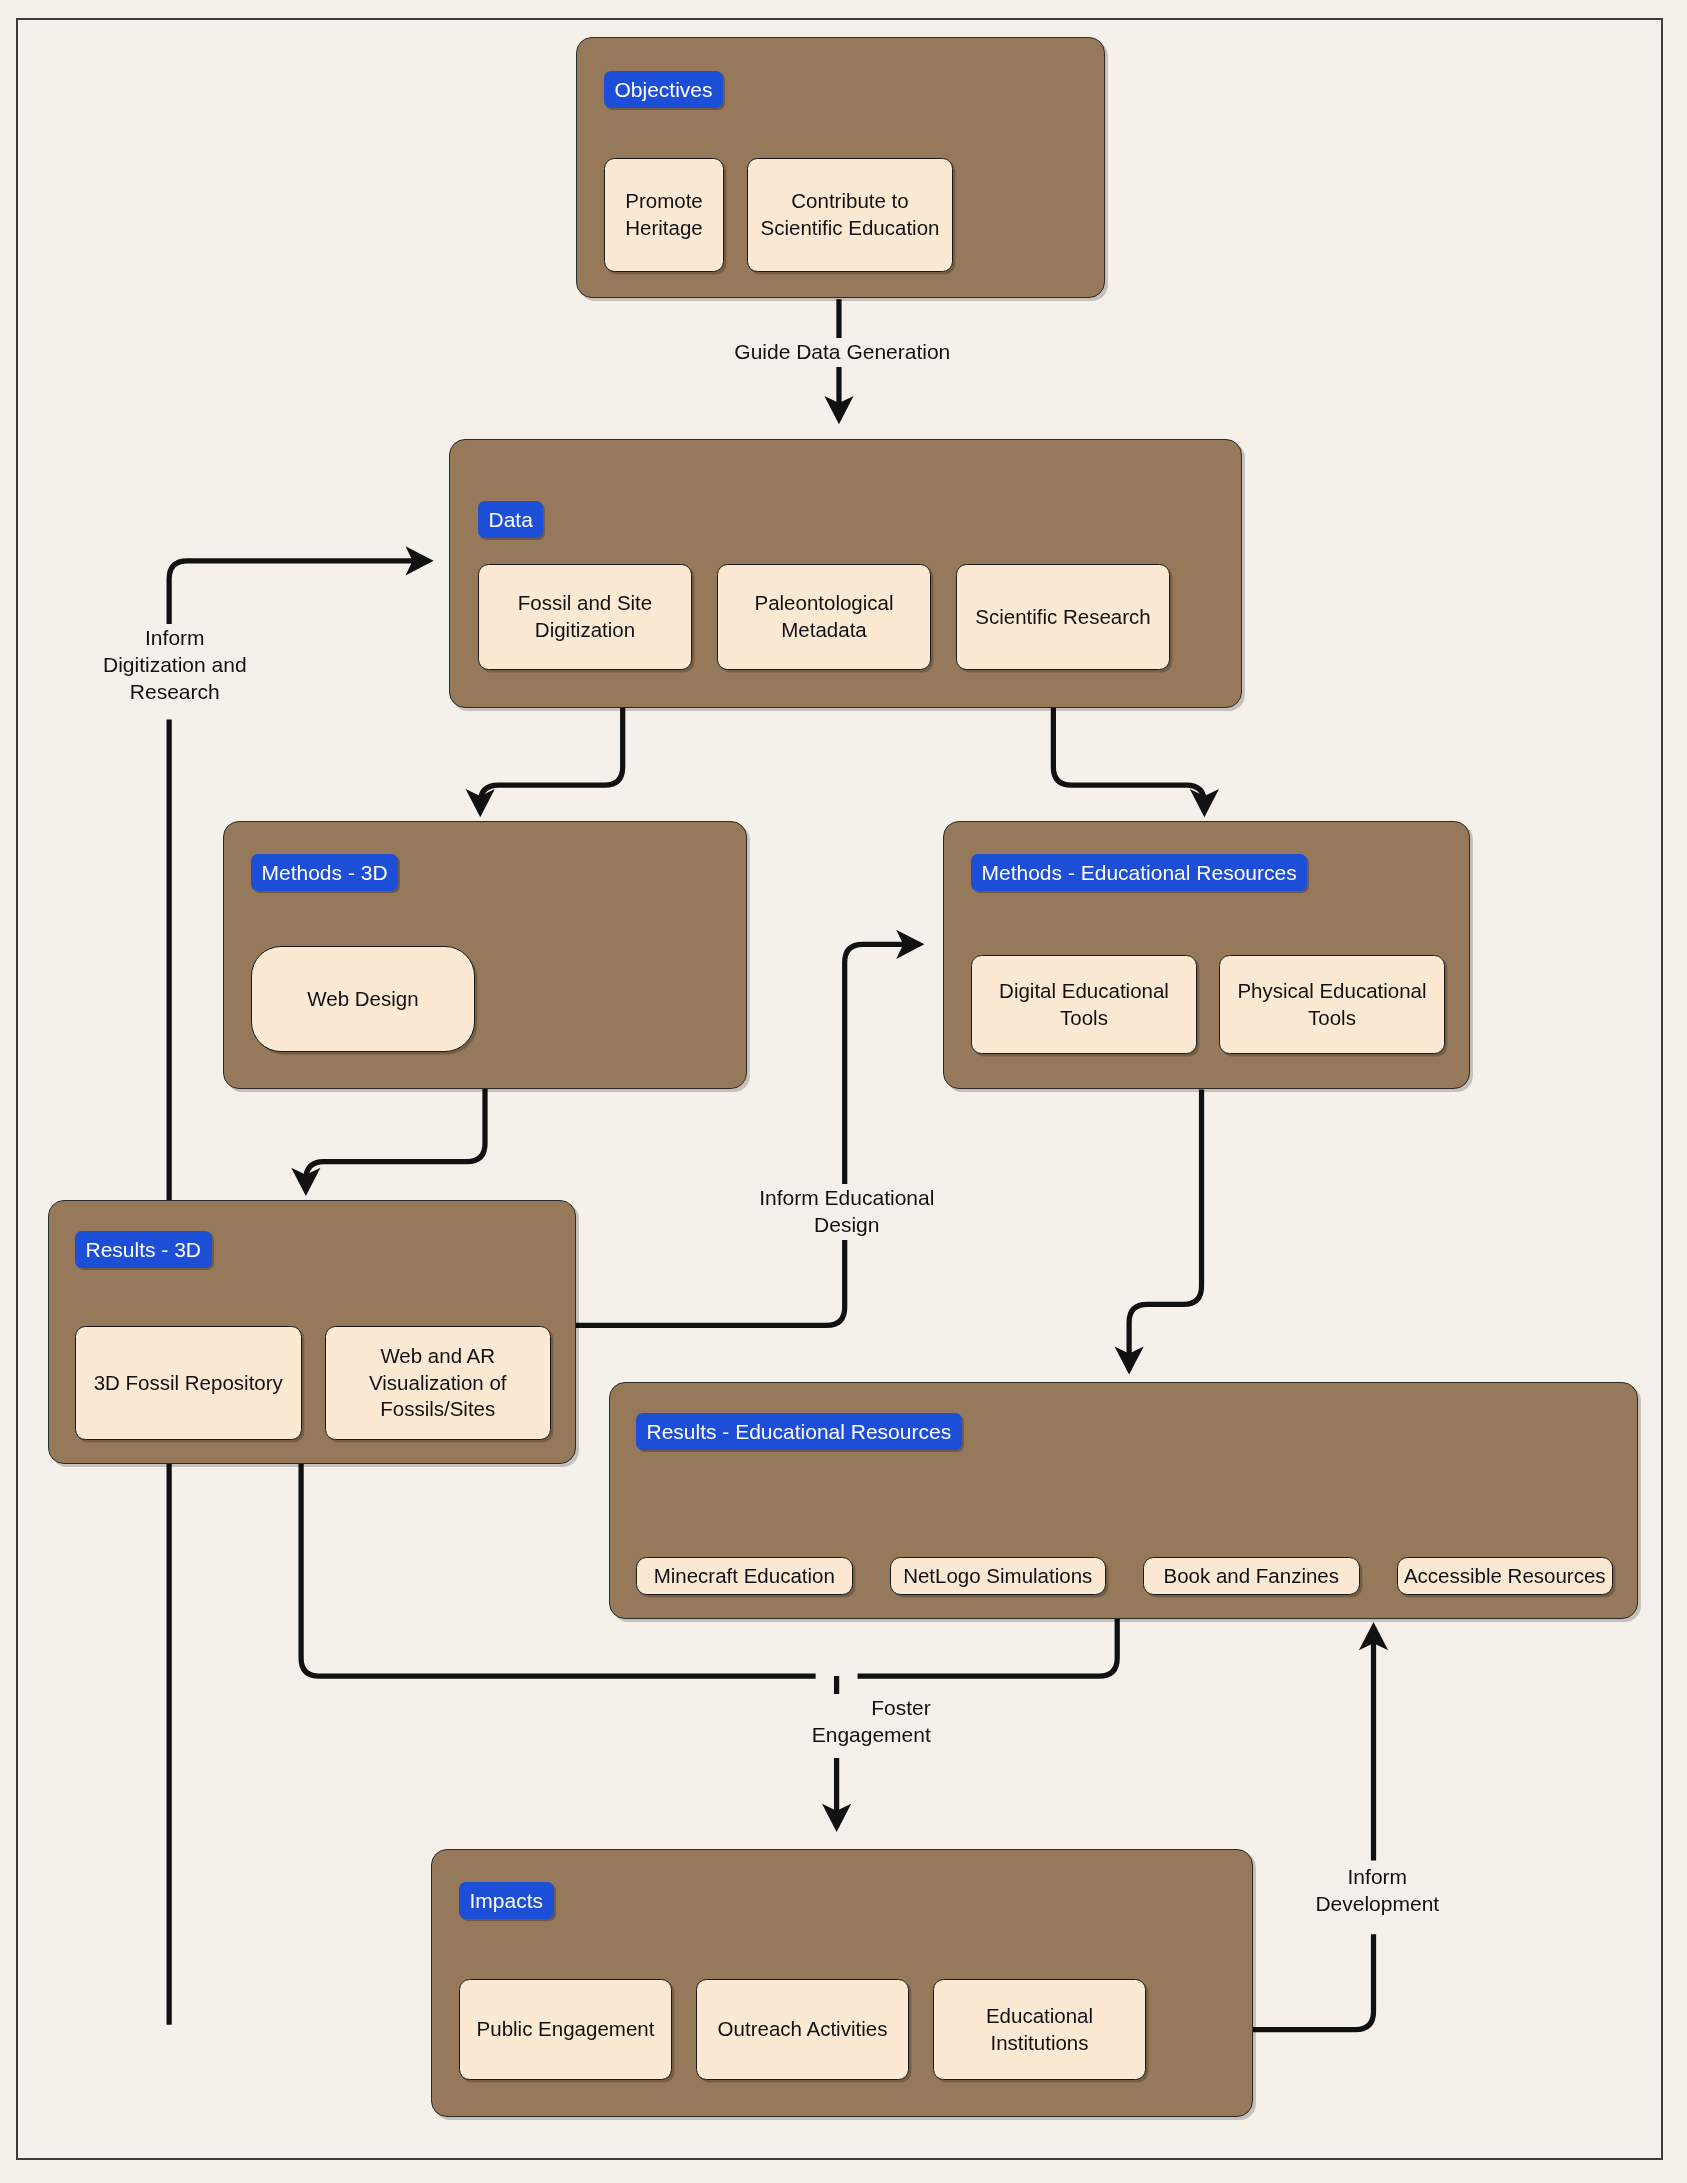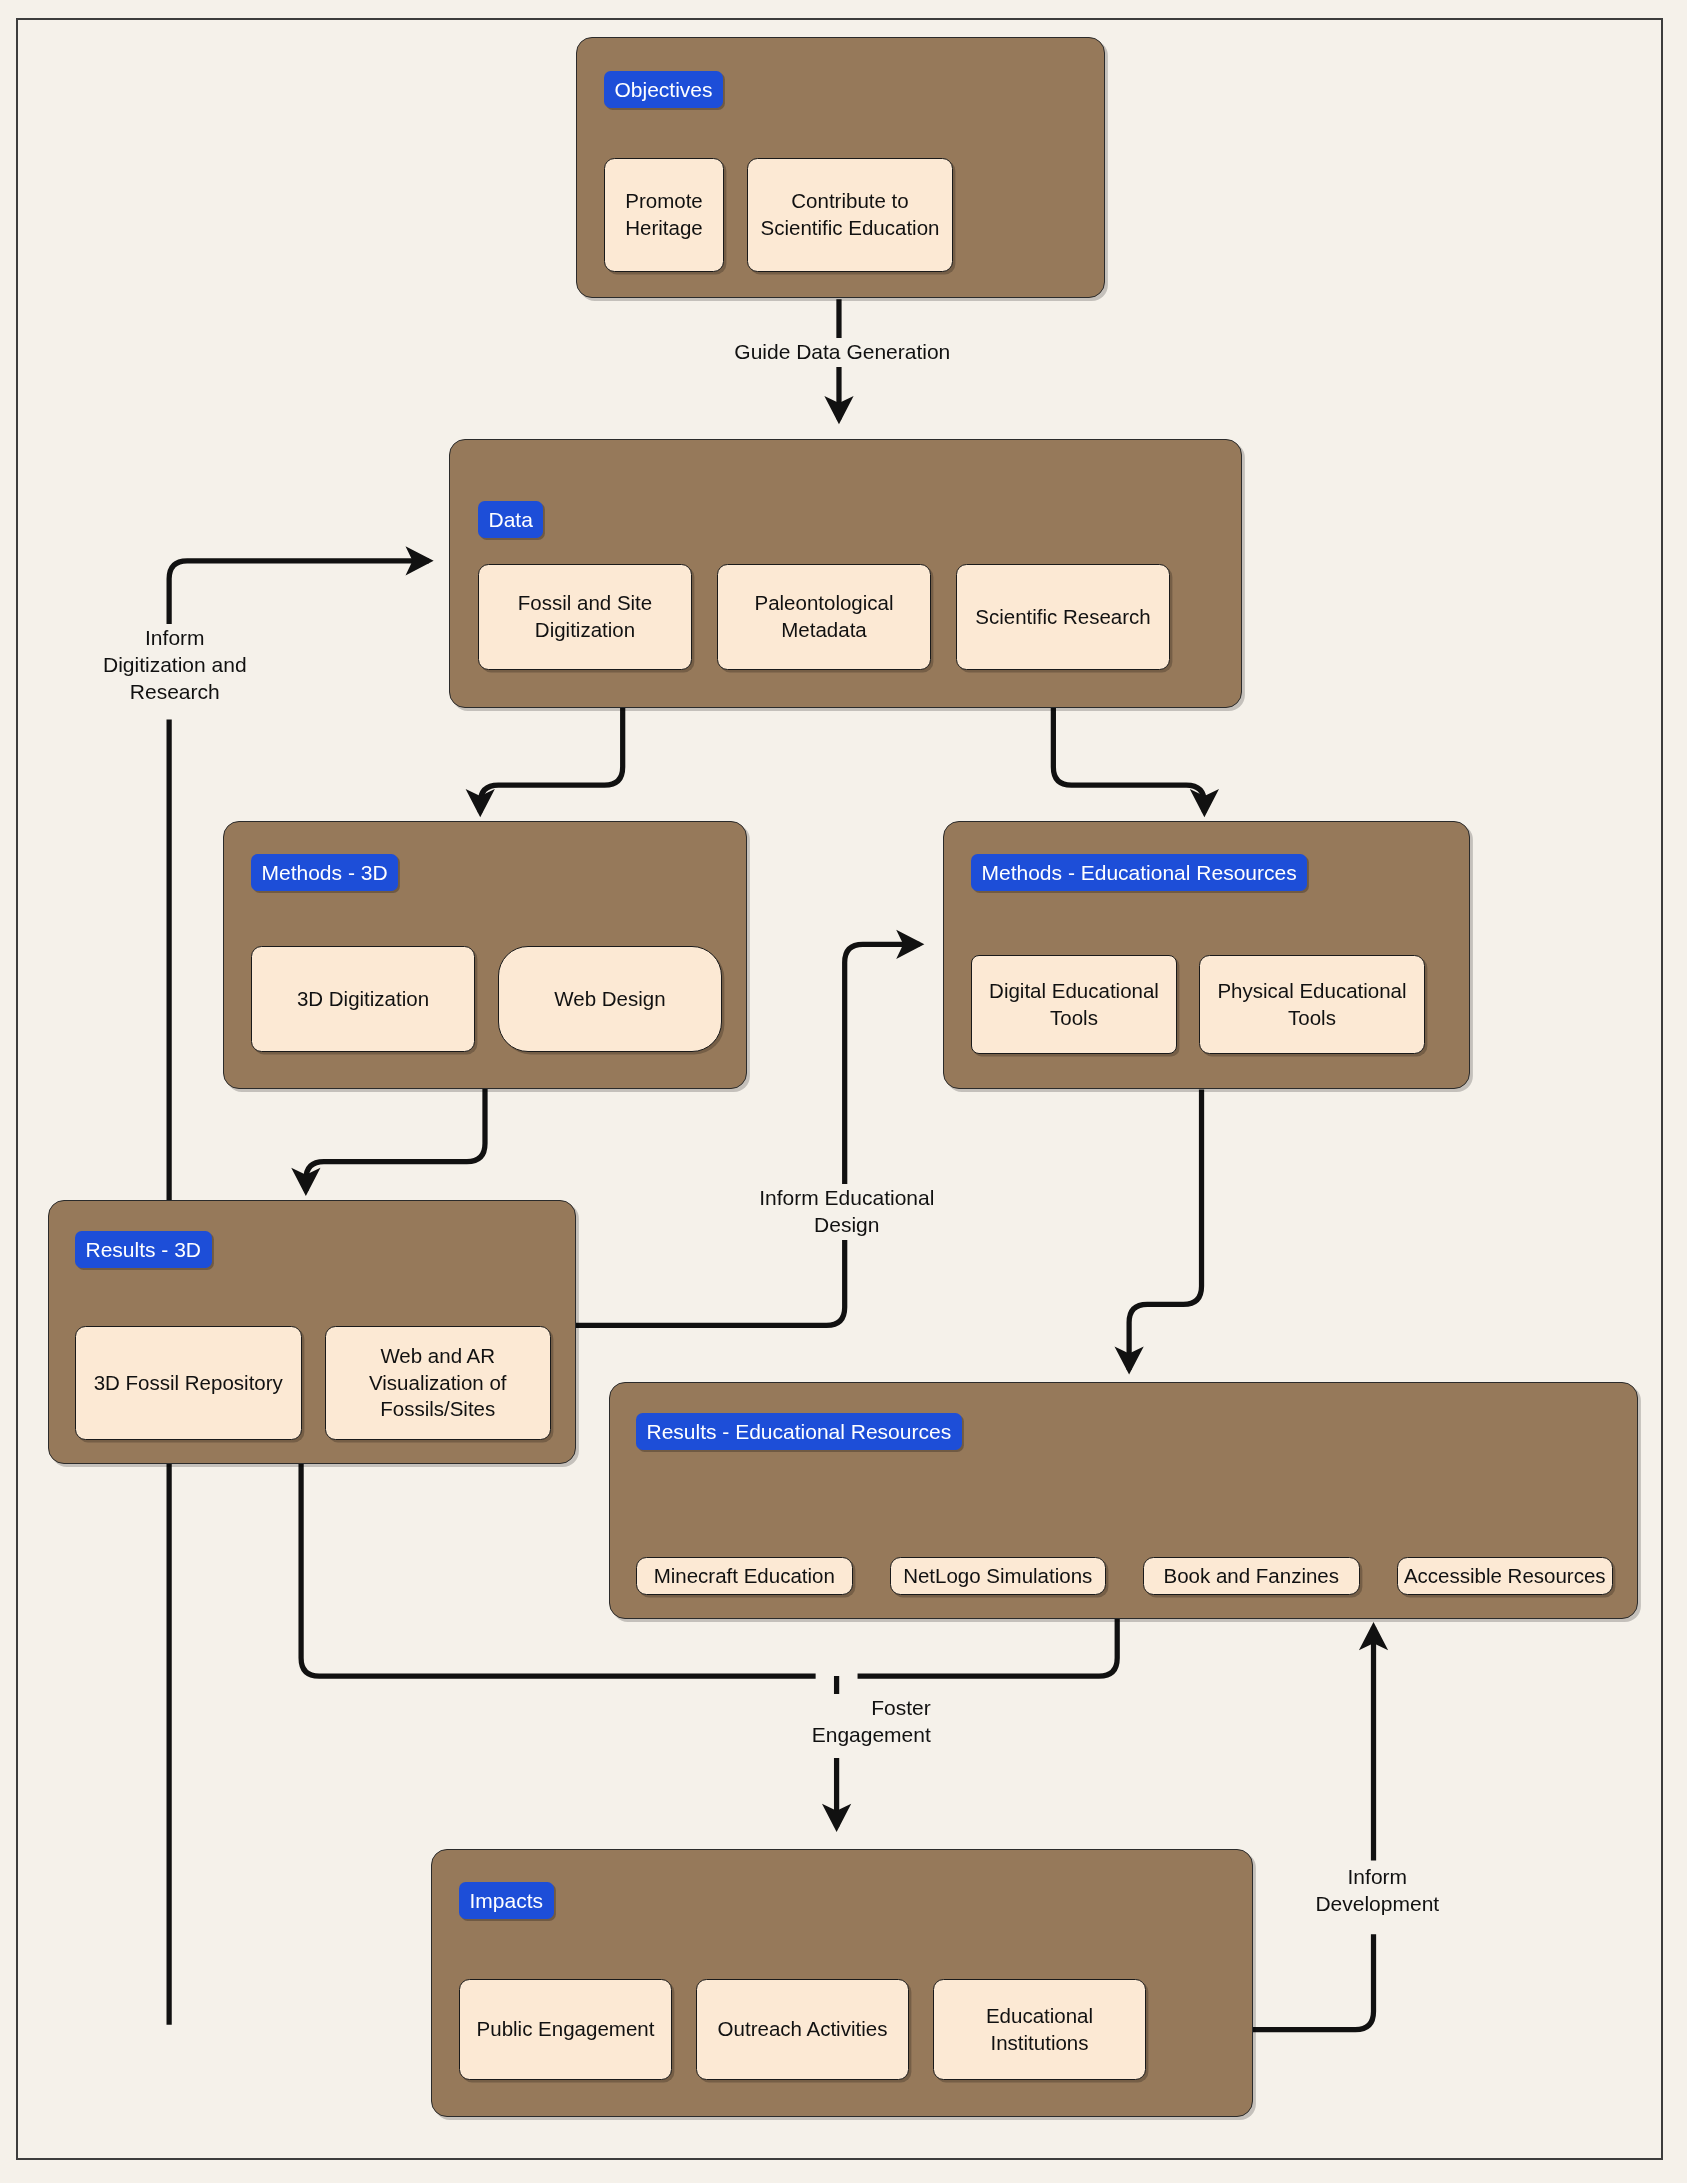--- a/index.html
+++ b/index.html
@@ -146,29 +146,28 @@
       <div class="node" style="width:214px;">Paleontological
 Metadata</div>
       <div class="node" style="width:214px;">Scientific
 Research</div>
     </div>
   </div>
 
   <div class="cluster" style="left:223px;top:821px;width:524px;height:268px;">
     <div class="cluster-label" style="left:27px;top:32px;">Methods - 3D</div>
     <div class="nodes" style="left:27px;top:124px;width:472px;height:106px;gap:23px;">
-      <div class="node" style="width:224px;">3D Digitization</div>
       <div class="node" style="width:224px;border-radius:30px;">Web Design</div>
     </div>
   </div>
 
   <div class="cluster" style="left:943px;top:821px;width:527px;height:268px;padding-left:12px;">
     <div class="cluster-label" style="left:27px;top:32px;">Methods - Educational Resources</div>
     <div class="nodes" style="left:27px;top:133px;width:474px;height:99px;gap:22px;">
-      <div class="node" style="width:206px;border-radius:8px;">Digital
+      <div class="node" style="width:226px;">Digital
 Educational
 Tools</div>
       <div class="node" style="width:226px;">Physical
 Educational
 Tools</div>
     </div>
   </div>
 
   <div class="cluster" style="left:48px;top:1200px;width:528px;height:264px;">
     <div class="cluster-label" style="left:26px;top:29.5px;">Results - 3D</div>

